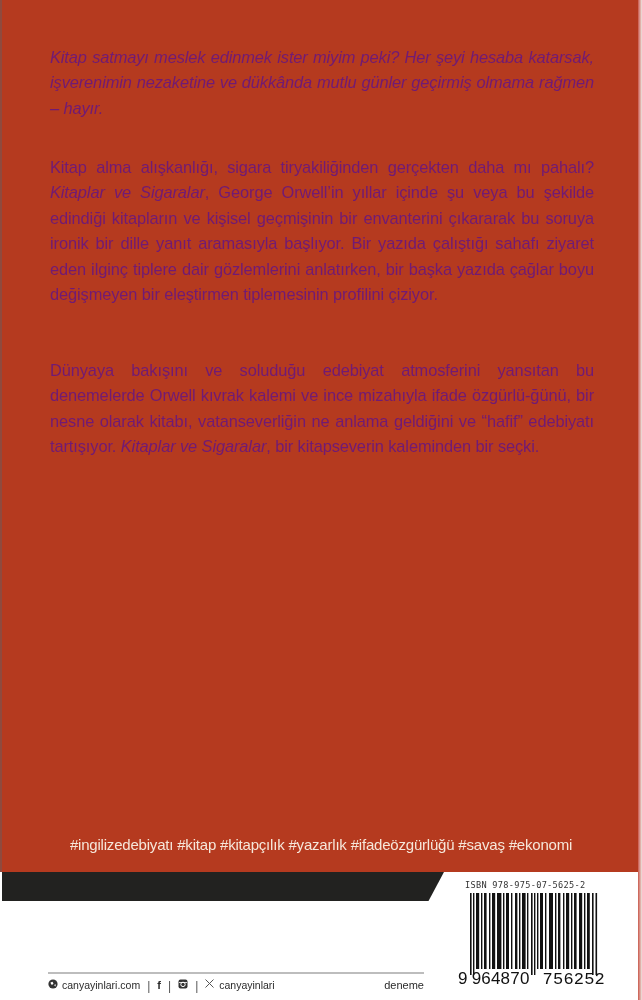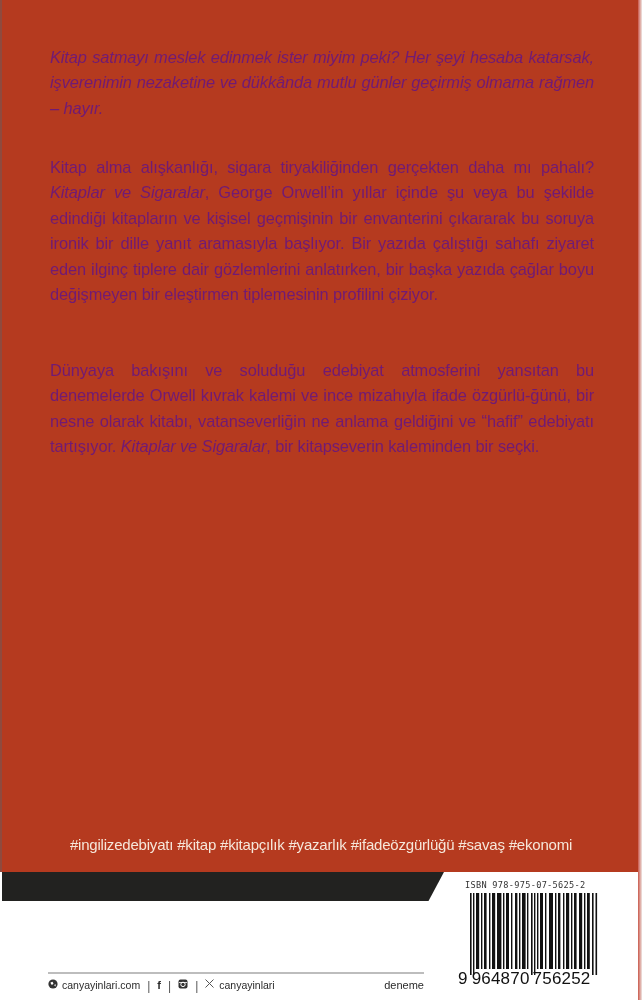--- a/index.html
+++ b/index.html
@@ -112,21 +112,21 @@
     .barcode-digits {
       position: absolute;
       left: 458px; top: 969px;
       font-family: "Liberation Sans", sans-serif;
       font-size: 17px;
       color: #111;
       background: transparent;
       letter-spacing: 0.2px;
     }
     .barcode-digits .first { margin-right: 4px; }
-    .barcode-digits .mid { margin-left: 3px; }
+    .barcode-digits .mid { margin-left: 13px; font-family: Liberation Mono, monospace; }
   </style>
 </head>
 <body>
 
 <div class="cover">
   <div class="red-panel"></div>
   <div class="edge-left"></div>
 
   <p class="blurb p1">Kitap satmayı meslek edinmek ister miyim peki? Her şeyi hesaba katarsak, işverenimin nezaketine ve dükkânda mutlu günler geçirmiş olmama rağmen – hayır.</p>
 

